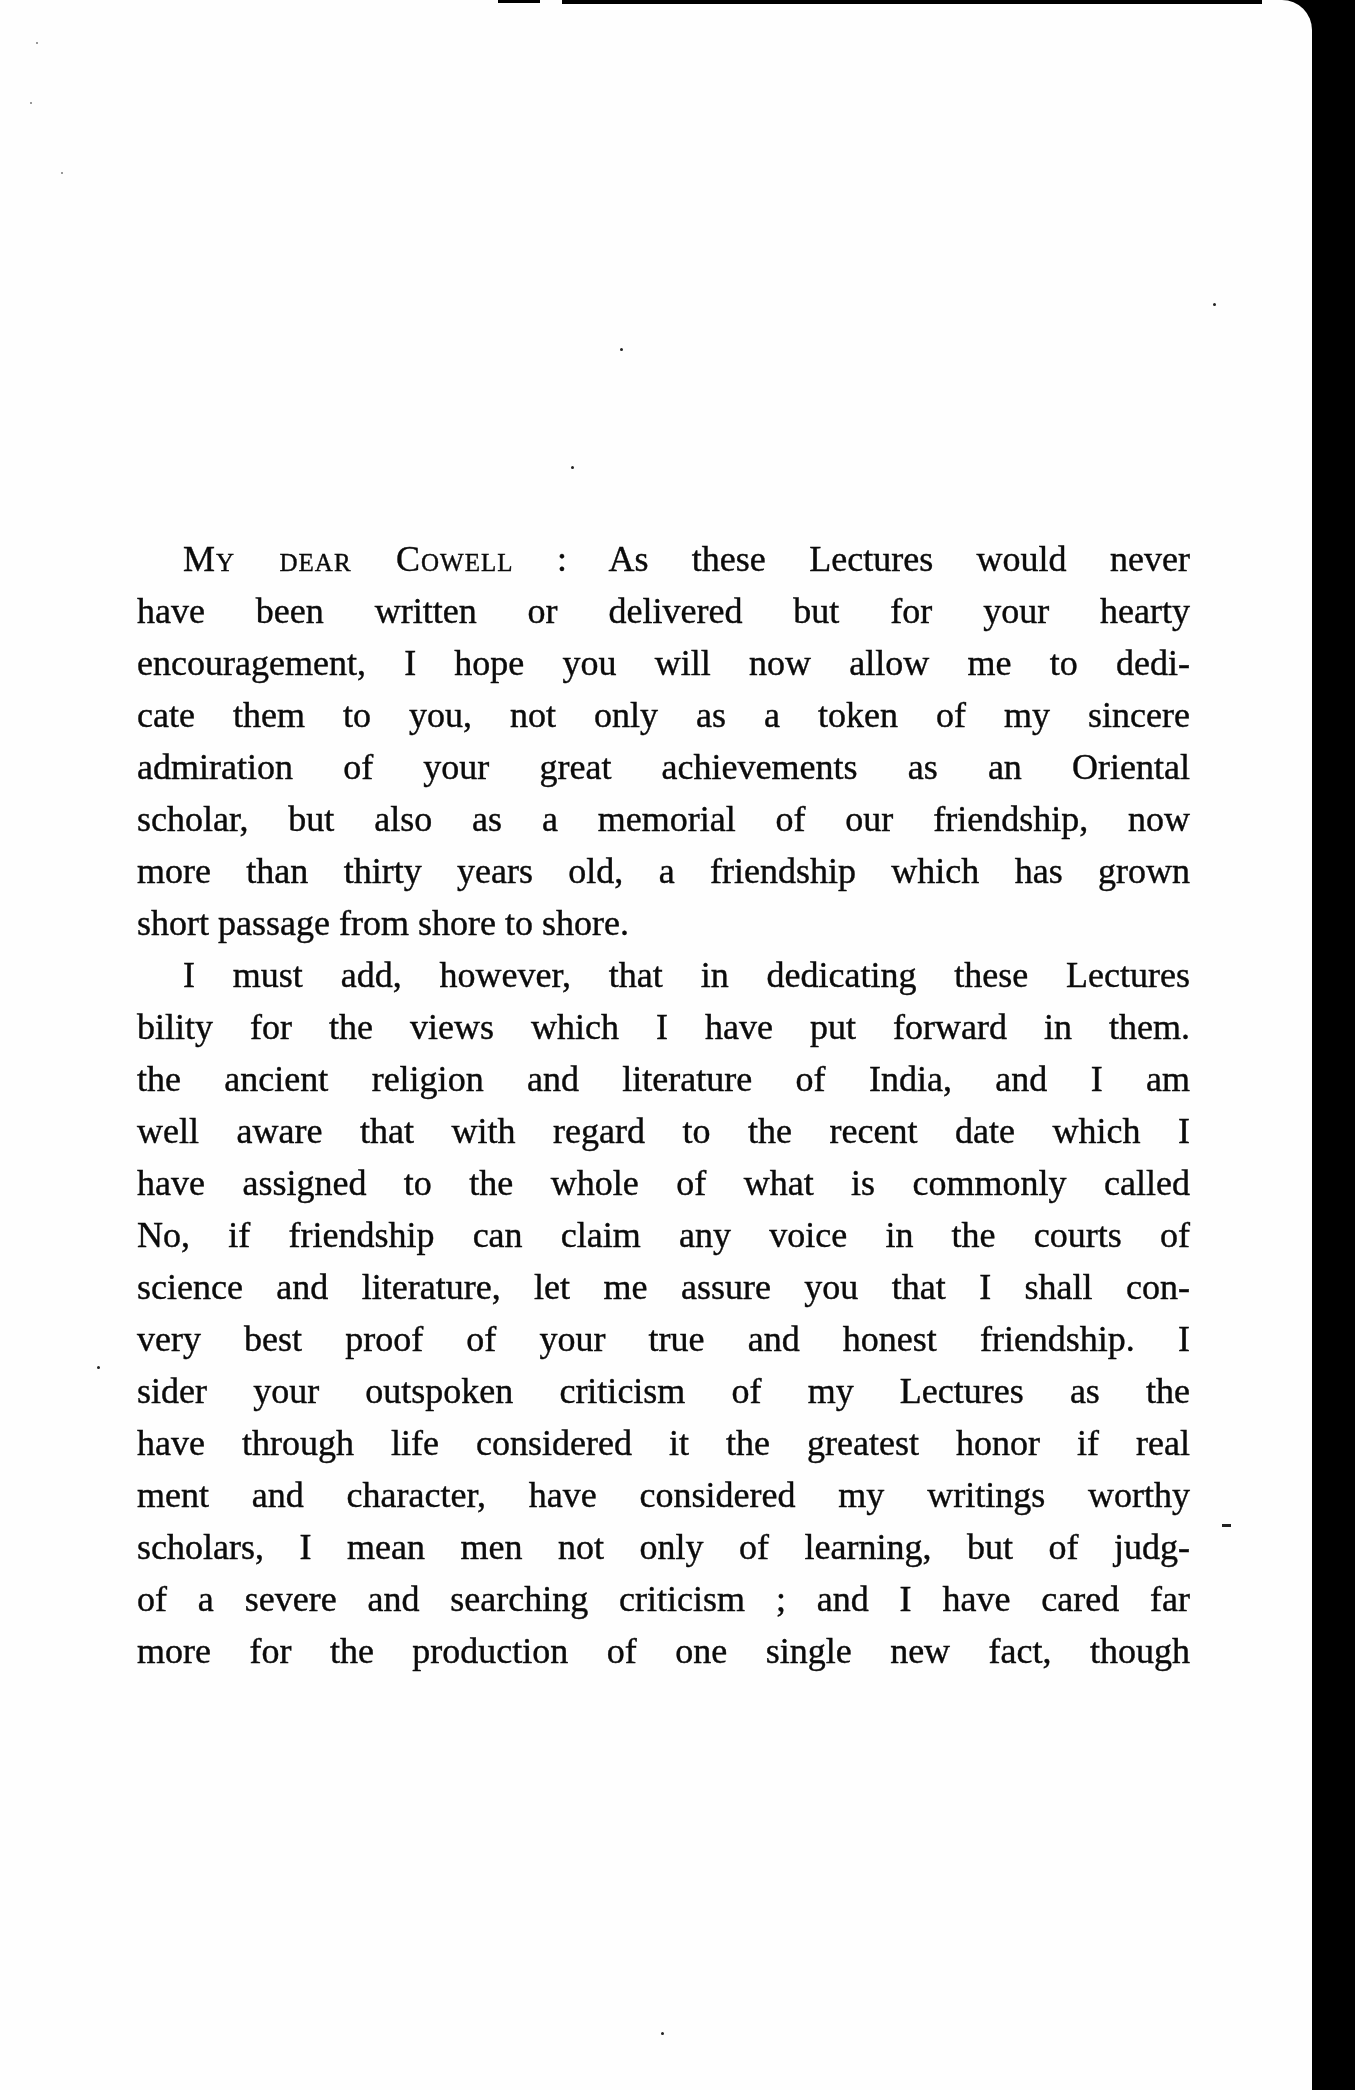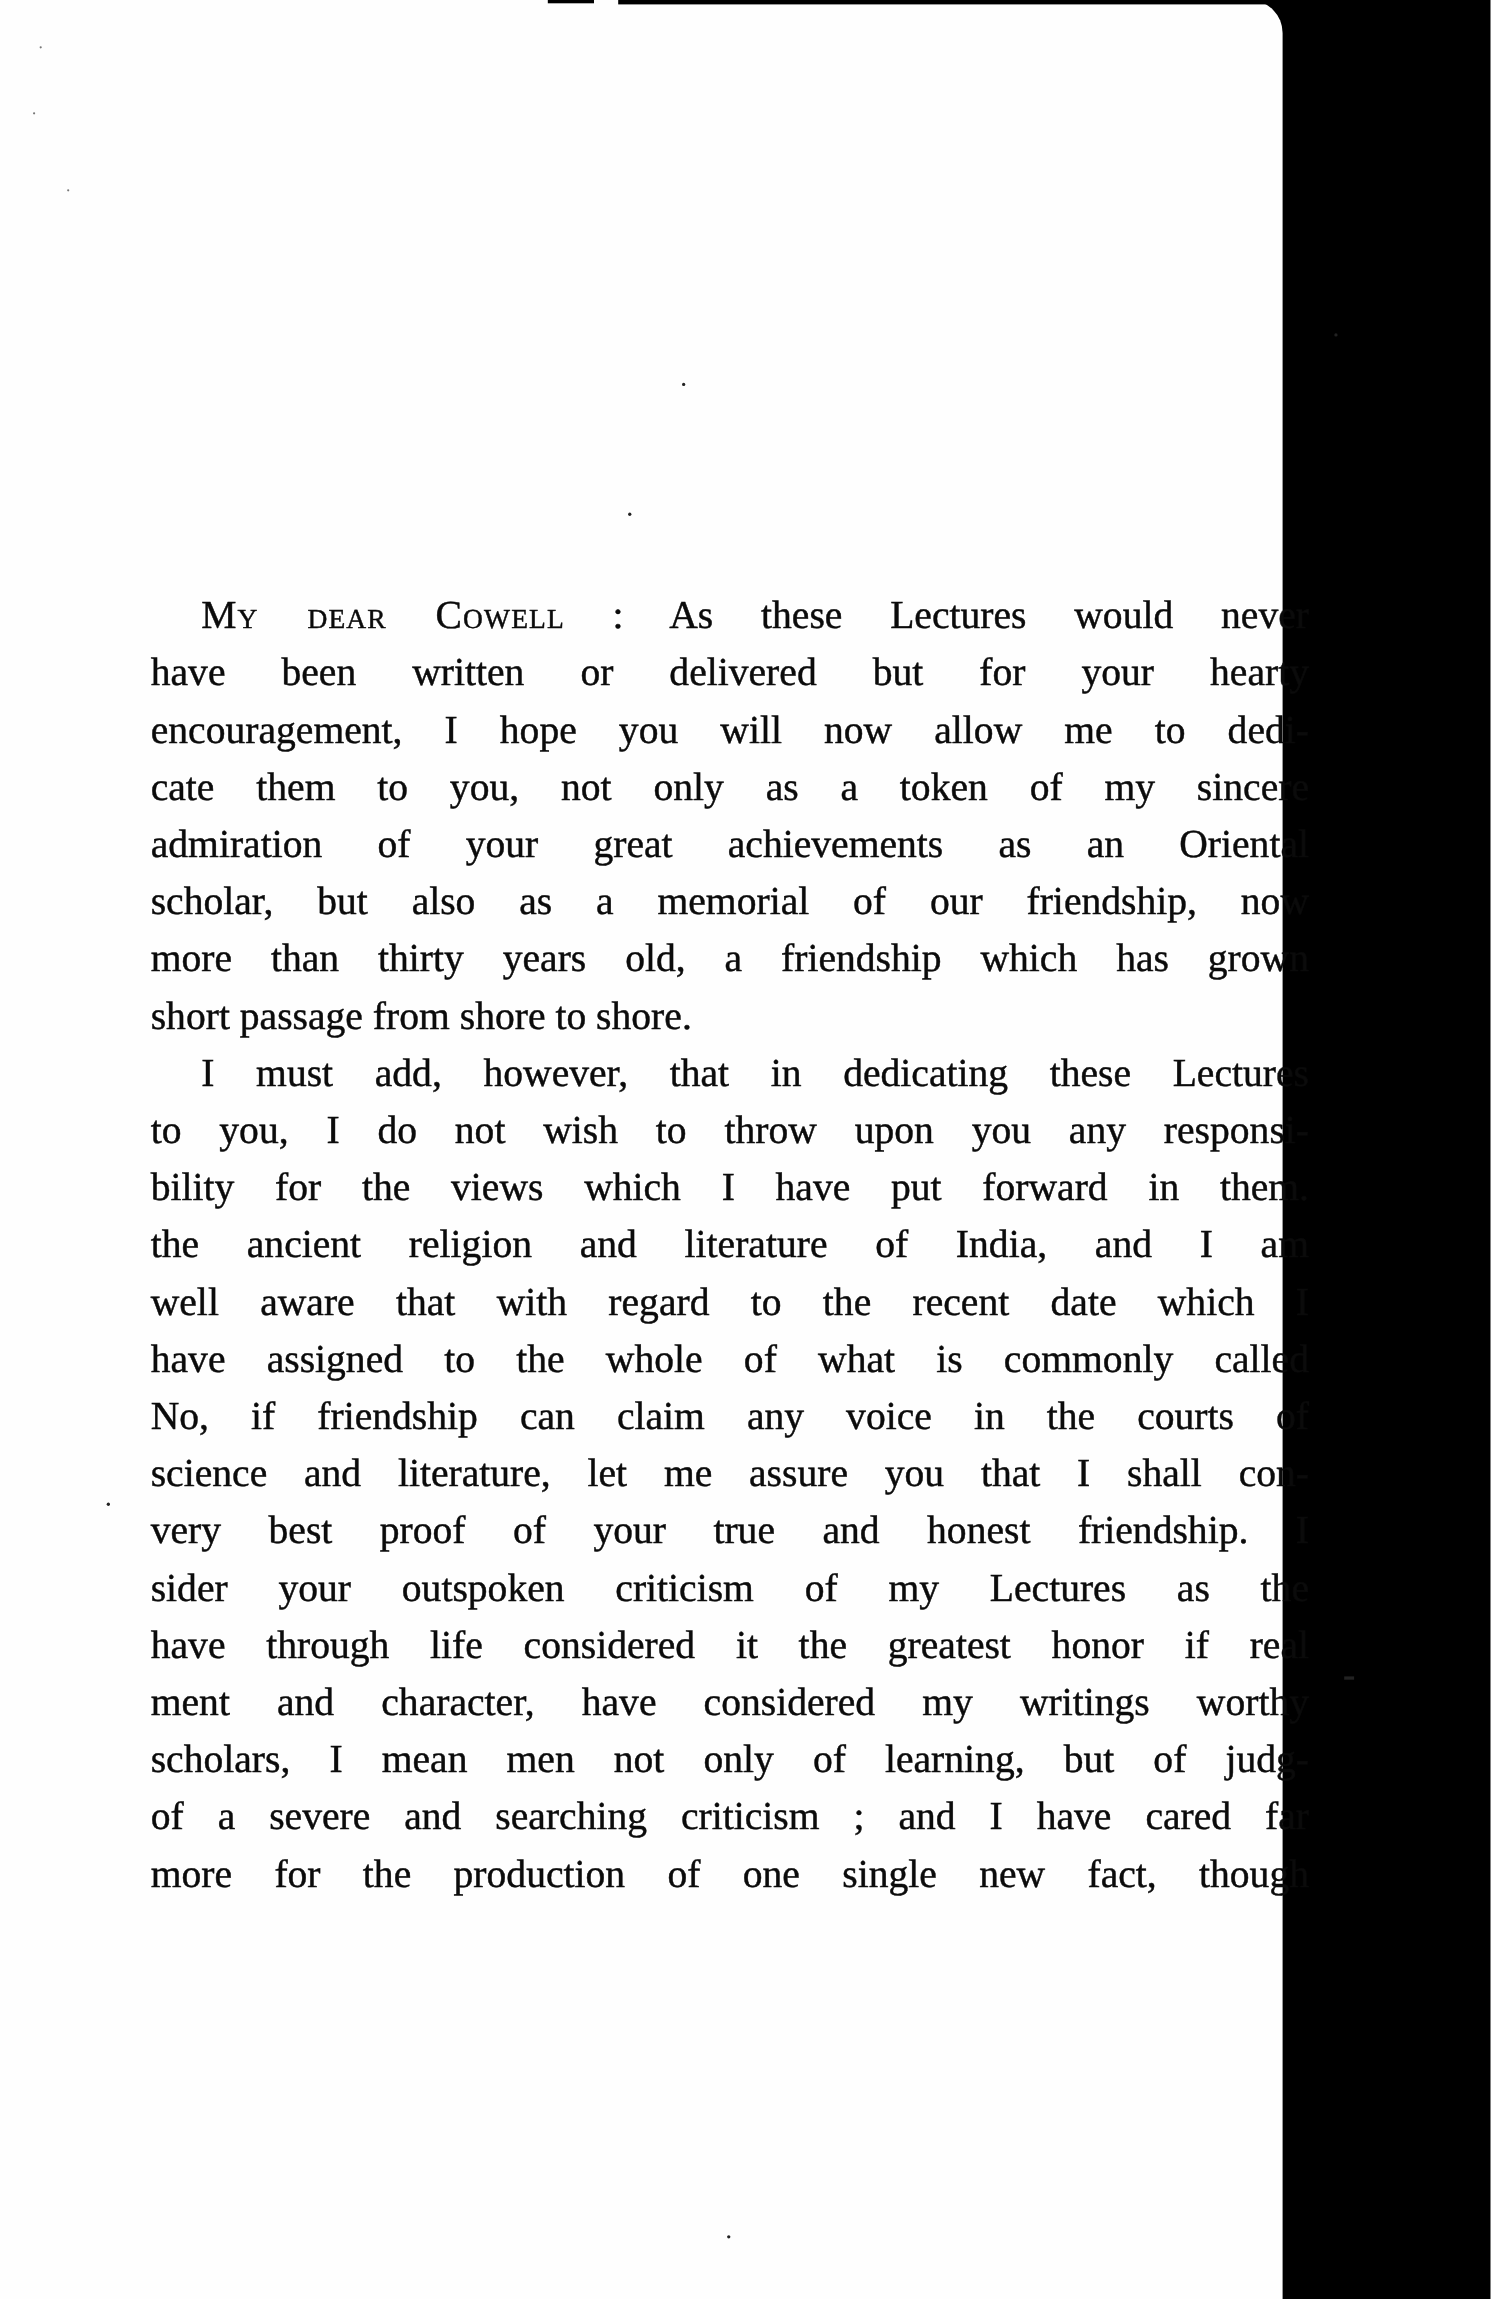--- a/index.html
+++ b/index.html
@@ -8,21 +8,21 @@
     height: 2090px;
     position: relative;
     background: #000000;
     font-family: "Liberation Serif", serif;
     overflow: hidden;
   }
   
   .page {
     position: absolute;
     left: 0; top: 0;
-    width: 1166px;
+    width: 1312px;
     height: 2090px;
     background: #fefefe;
     border-top-right-radius: 30px;
   }
   
   .top-edge-line {
     position: absolute;
     top: 0; left: 562px;
     width: 700px; height: 4px;
     background: #000000;
@@ -76,21 +76,20 @@
     <div class="line indent"><span class="sc">My dear Cowell</span><span> : As these Lectures would never</span></div>
     <div class="line">have been written or delivered but for your hearty</div>
     <div class="line">encouragement, I hope you will now allow me to dedi-</div>
     <div class="line">cate them to you, not only as a token of my sincere</div>
     <div class="line">admiration of your great achievements as an Oriental</div>
     <div class="line">scholar, but also as a memorial of our friendship, now</div>
     <div class="line">more than thirty years old, a friendship which has grown</div>
     <div class="line para-last">short passage from shore to shore.</div>
 
     <div class="line indent">I must add, however, that in dedicating these Lectures</div>
-    <div class="line">to you, I do not wish to throw upon you any responsi-</div>
     <div class="line">bility for the views which I have put forward in them.</div>
     <div class="line">the ancient religion and literature of India, and I am</div>
     <div class="line">well aware that with regard to the recent date which I</div>
     <div class="line">have assigned to the whole of what is commonly called</div>
     <div class="line">No, if friendship can claim any voice in the courts of</div>
     <div class="line">science and literature, let me assure you that I shall con-</div>
     <div class="line">very best proof of your true and honest friendship. I</div>
     <div class="line">sider your outspoken criticism of my Lectures as the</div>
     <div class="line">have through life considered it the greatest honor if real</div>
     <div class="line">ment and character, have considered my writings worthy</div>

